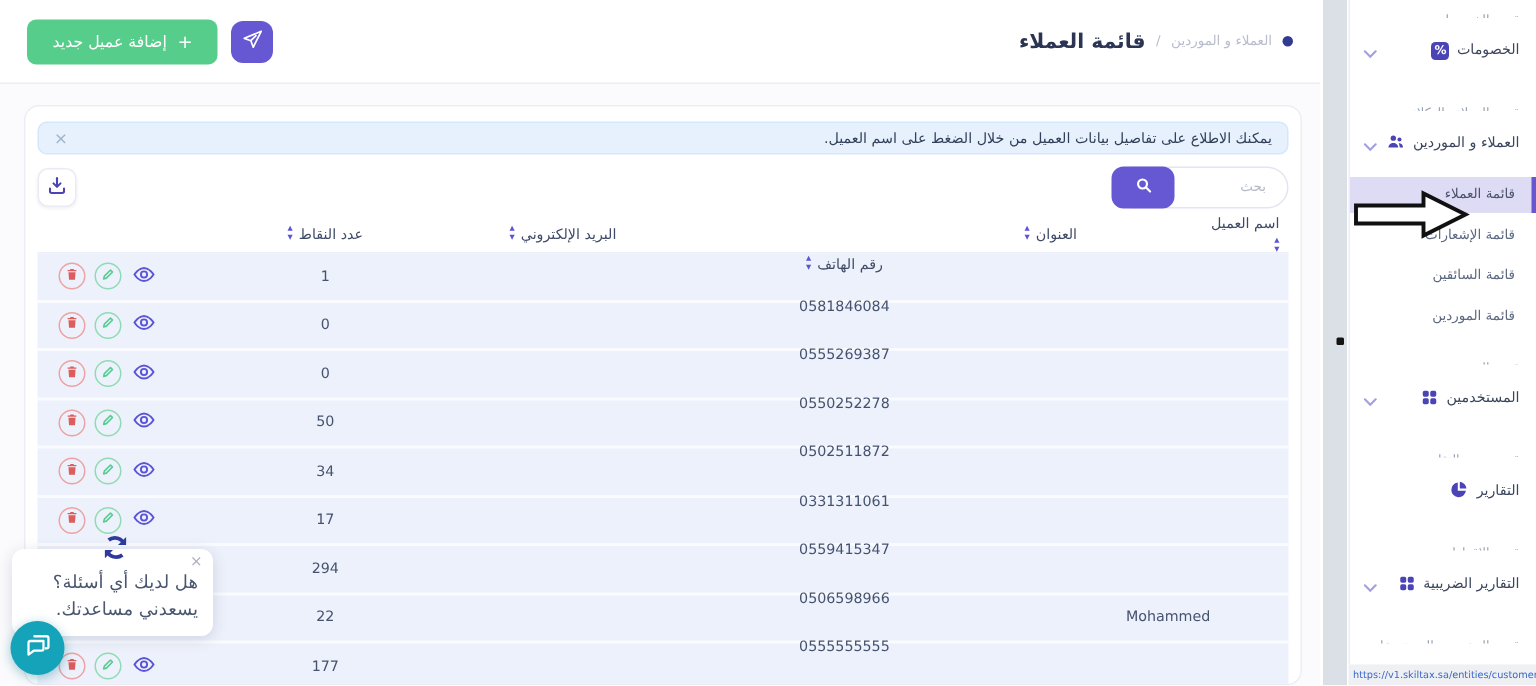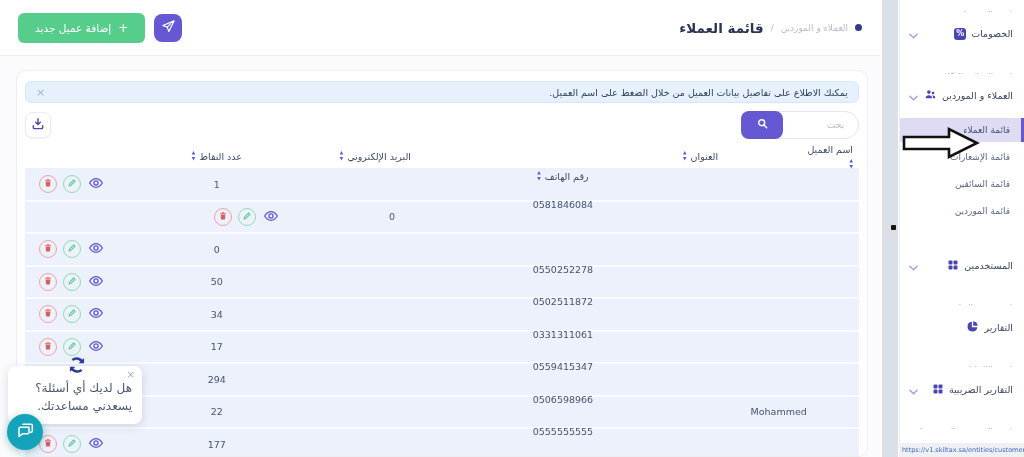--- a/index.html
+++ b/index.html
@@ -220,20 +220,21 @@
                 <span class="icon-btn del">
                   <span><svg viewBox="0 0 24 24" width="10" height="10">
                       <path fill="#dd5d5d" d="M9.5 3h5l.8 1.8H19v1.9H5V4.8h3.7L9.5 3zM6.3 8.4h11.4l-1 12.1H7.3l-1-12.1z"></path>
                     </svg></span>
                 </span>
               </div>
             </div>
             <div class="trow">
               <div class="td c-name"></div>
               <div class="td c-addr"></div>
+              <div class="td c-phone">0555269387</div>
               <div class="td c-email"></div>
               <div class="td c-points">0</div>
               <div class="td c-actions">
                 <span class="icon-btn">
                   <span><svg viewBox="0 0 24 24" width="16" height="16" fill="none" stroke="#5b54d6" stroke-width="1.9">
                       <path d="M2.5 12S6.5 5.5 12 5.5 21.5 12 21.5 12 17.5 18.5 12 18.5 2.5 12 2.5 12z"></path>
                       <circle cx="12" cy="12" r="3.1"></circle>
                     </svg></span>
                 </span>
                 <span class="icon-btn edit">

